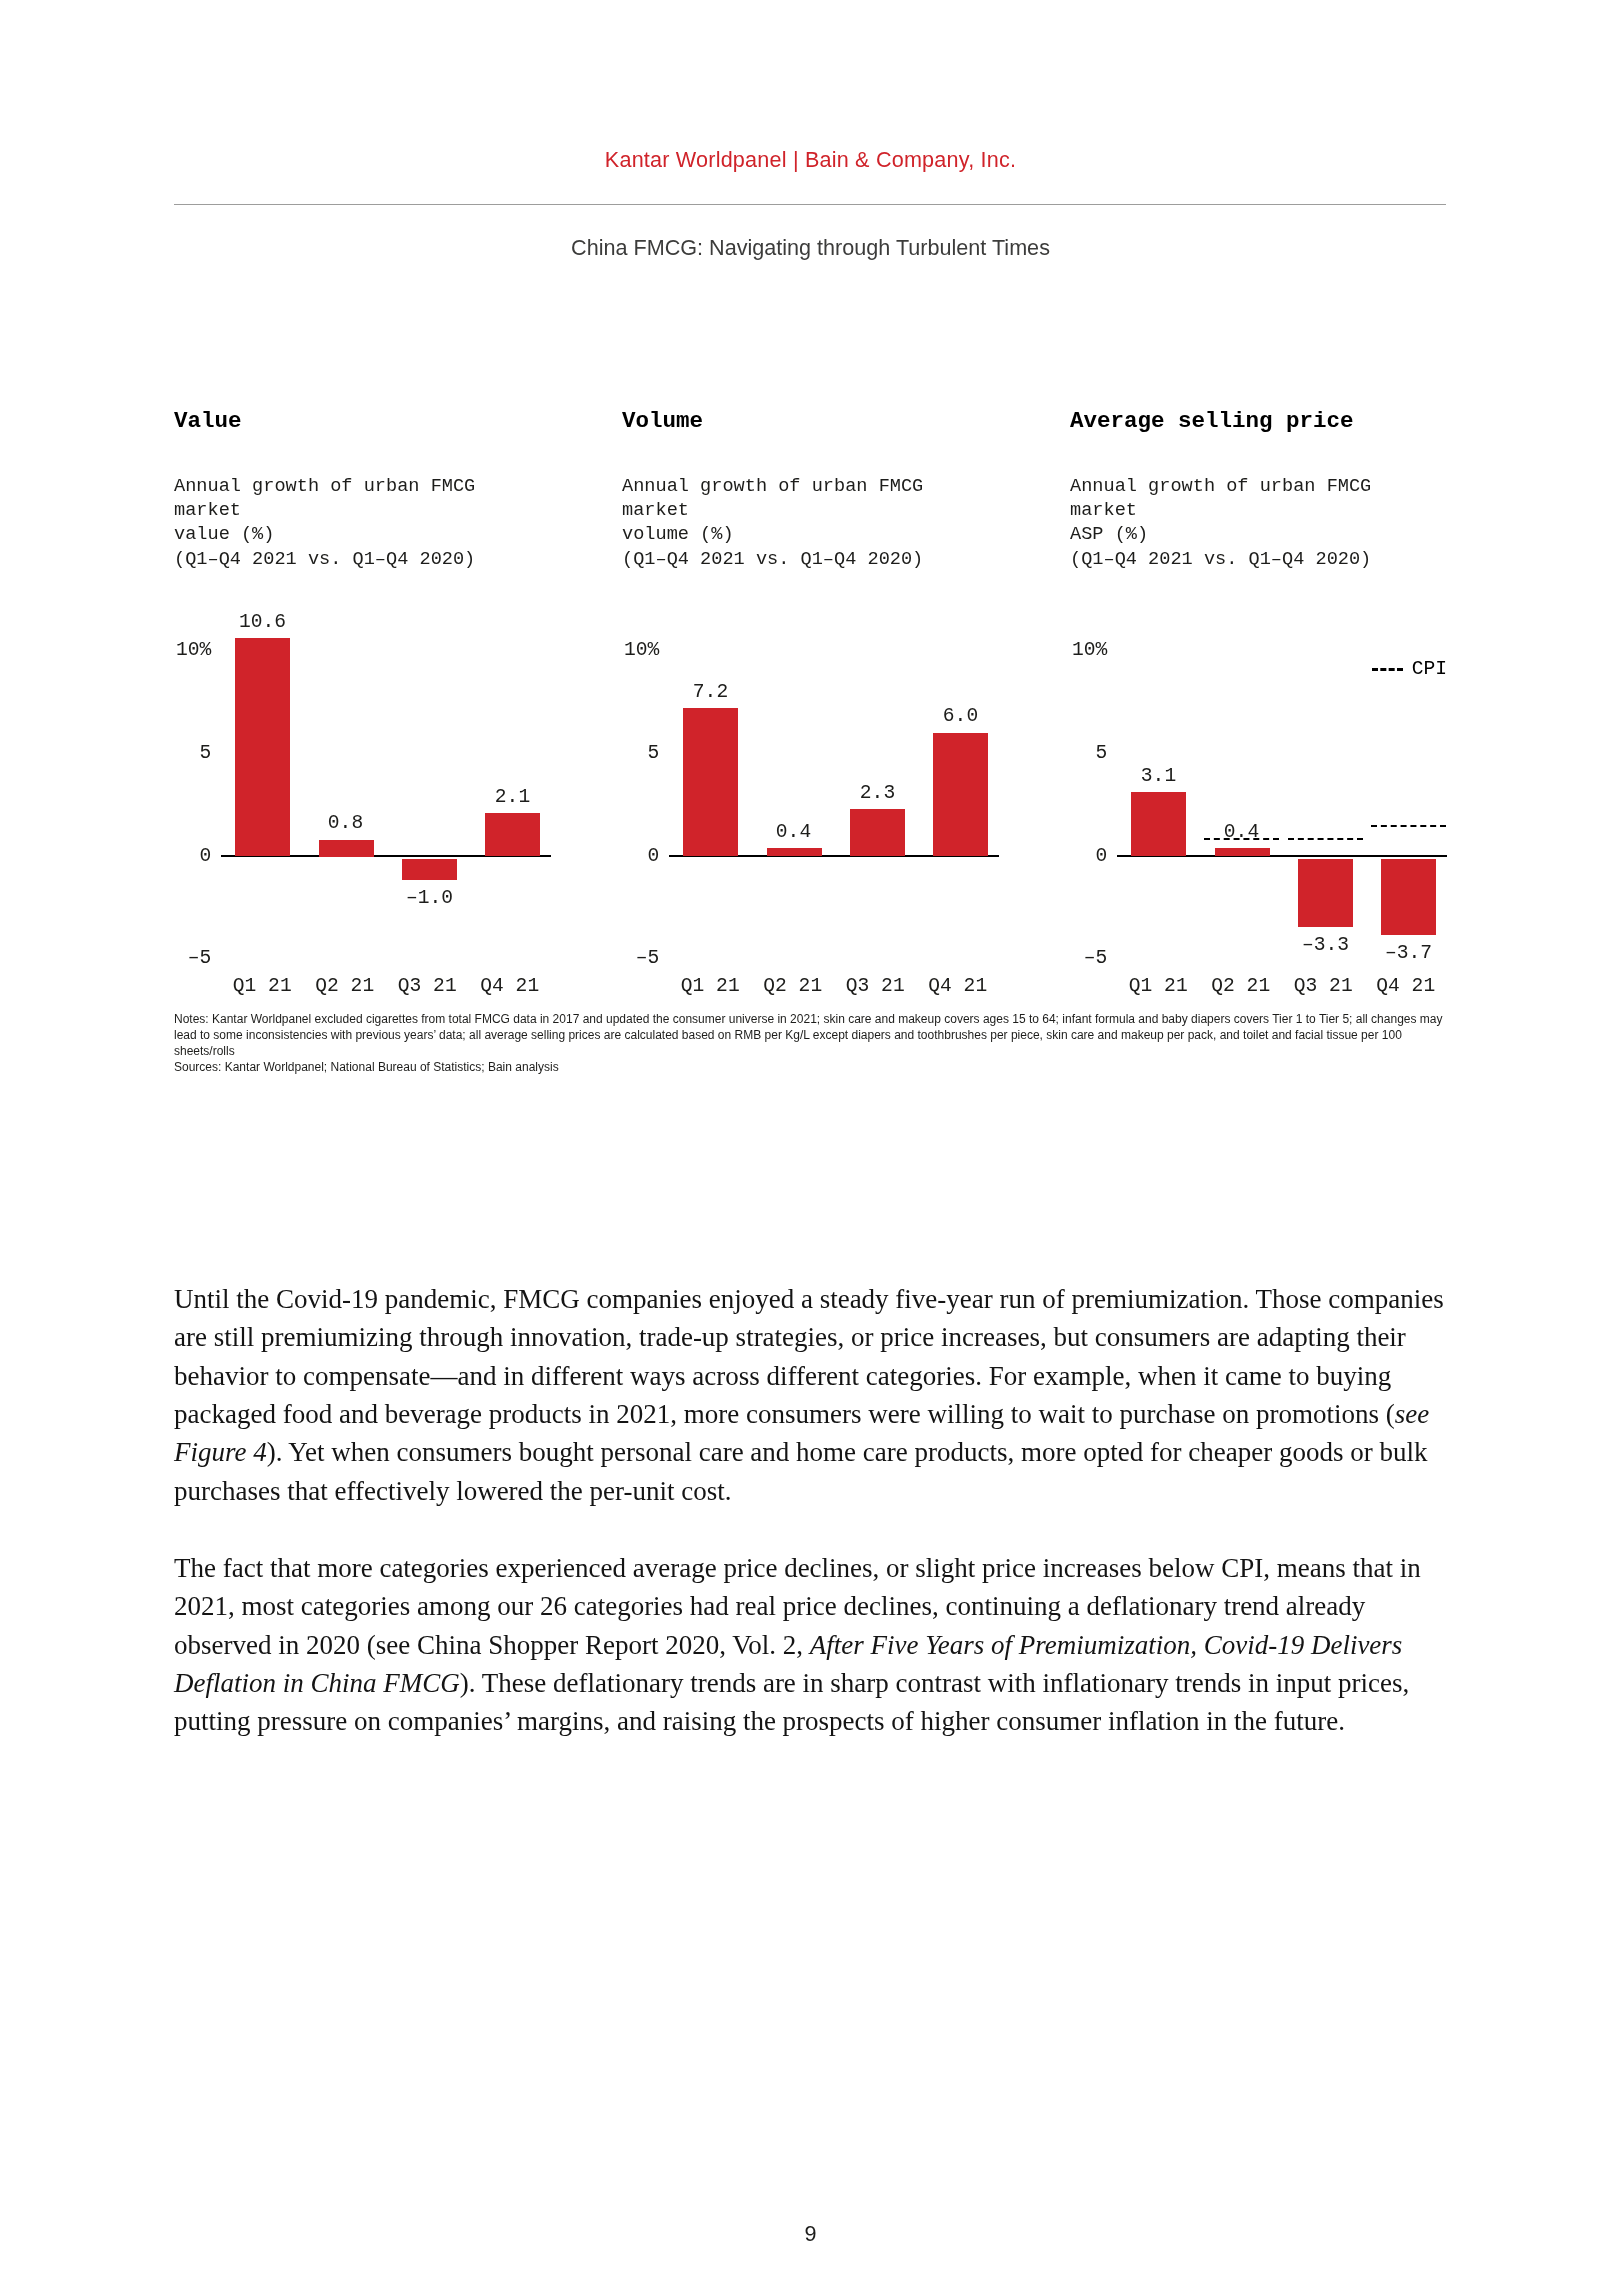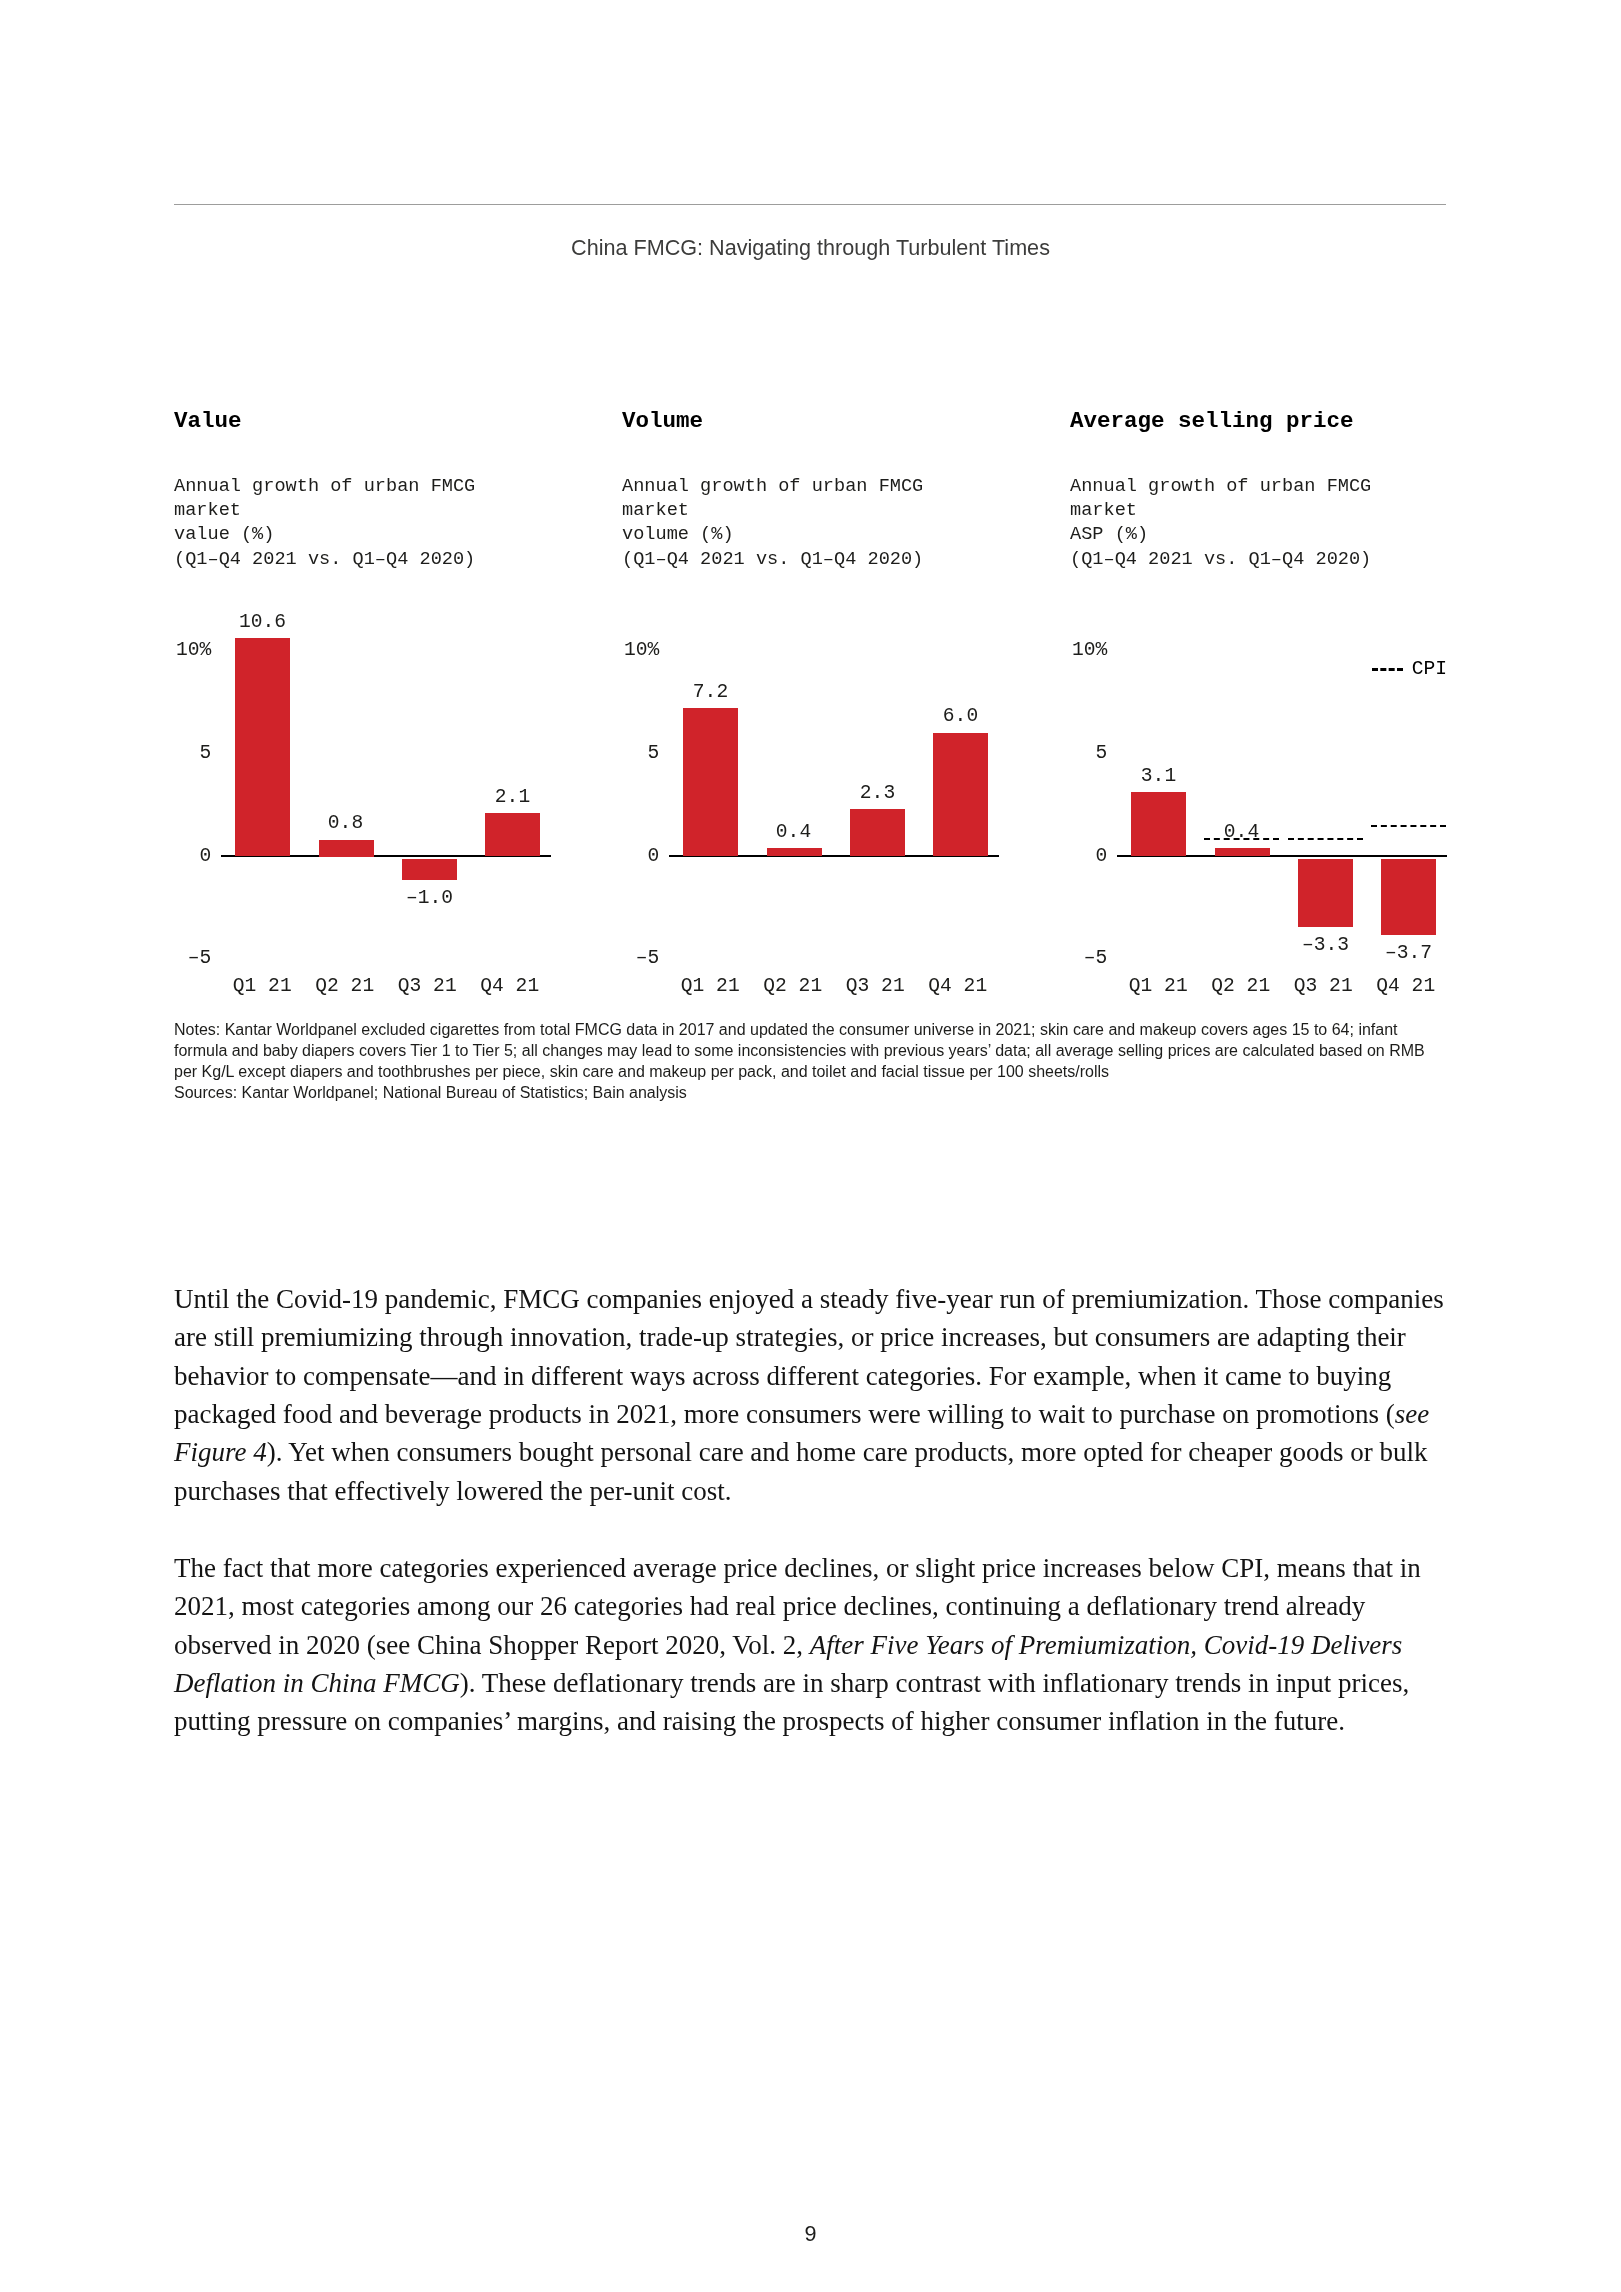--- a/index.html
+++ b/index.html
@@ -29,36 +29,37 @@
   .plot{position:relative;width:333px;height:361px;}
   .zero-line{position:absolute;left:0;top:256px;width:100%;border-top:2.9px solid #000;}
   .bar{position:absolute;width:55px;background:var(--red);}
   .val-label{position:absolute;width:83px;text-align:center;font-size:19.6px;color:#1d1d1b;}
   .xlabels{display:flex;margin-left:47px;margin-top:15px;}
   .xlabel{width:83px;text-align:center;font-size:19.6px;color:#1d1d1b;}
   .cpi-seg{position:absolute;height:0;border-top:2.9px dashed #000;}
   .cpi-legend{position:absolute;display:flex;align-items:center;gap:8.8px;font-size:19.6px;color:#000;}
   .cpi-dash{width:31px;border-top:3.9px dashed #000;}
 
-  .notes{margin-top:22px;font-size:16px;line-height:1.32;color:#1d1d1b;width:1276px;}
+  .notes{margin-top:15px;font-size:12px;line-height:1.32;color:#1d1d1b;width:1276px;}
   .notes .src{margin-top:0;}
 
   .body-copy{position:absolute;left:174px;top:1280px;width:1282px;
              font-family:"Liberation Serif",serif;font-size:27px;line-height:1.42;color:#141414;}
   .body-copy p{margin:0 0 39px 0;}
   .body-copy .it{font-style:italic;}
 
   .page-number{position:absolute;top:2221px;left:0;width:100%;text-align:center;
                font-size:21.6px;color:#1d1d1b;}
 </style>
 </head>
 <body>
 
 <div class="page">
 
+  <div class="masthead">Kantar Worldpanel  |  Bain &amp; Company, Inc.</div>
   <div class="rule"></div>
   <div class="doc-title">China FMCG: Navigating through Turbulent Times</div>
 
   <div class="figure">
 
     <div class="charts-row">
       <div class="chart-col">
         <h3>Value</h3>
         <div class="chart-sub">Annual growth of urban FMCG market
 value (%)

